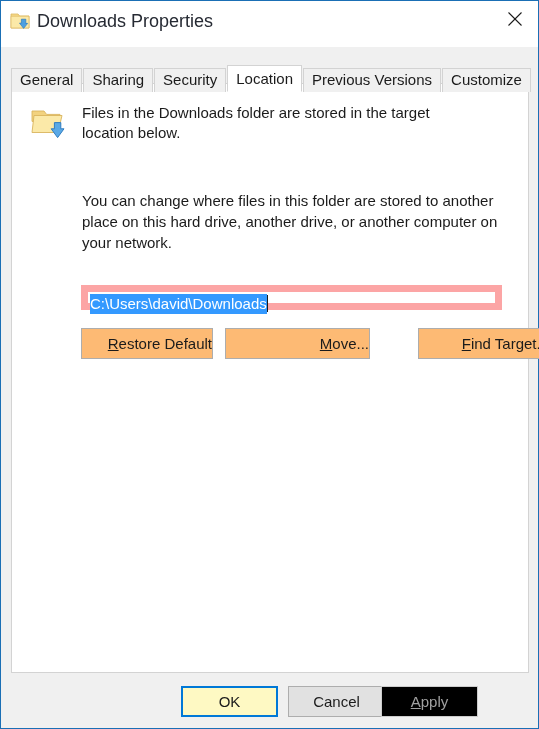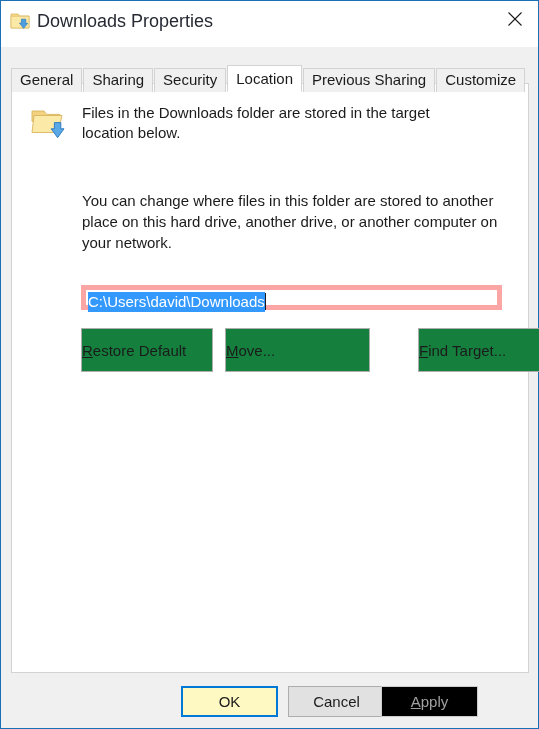--- a/index.html
+++ b/index.html
@@ -148,21 +148,21 @@
   }
 
   
   #path-input-wrap {
     position: absolute;
     left: 69px;
     top: 201px;
     width: 421px;
     height: 25px;
     box-sizing: border-box;
-    border: 5px solid #fca5a5;
+    border: 7px solid #fca5a5;
     background: #ffffff;
   }
   #path-input {
     position: absolute;
     left: 2px;
     top: 1px;
     height: 21px;
     line-height: 21px;
     font-size: 15px;
     color: #1b1b1b;
@@ -178,28 +178,28 @@
     width: 1px;
     height: 17px;
     background: #1b1b1b;
     vertical-align: -3px;
   }
 
   
   .action-button {
     position: absolute;
     box-sizing: border-box;
-    height: 44px;
-    background: #15803d;
+    height: 31px;
+    background: #fdba74;
     border: 1px solid #adadad;
     font-size: 15px;
     color: #1b1b1b;
     display: flex;
     align-items: center;
-    justify-content: flex-start;
+    justify-content: flex-end;
     cursor: default;
   }
   #btn-restore-default { left: 69px; top: 244px; width: 132px; }
   #btn-move           { left: 213px; top: 244px; width: 145px; }
   #btn-find-target    { left: 358px; top: 244px; width: 132px; margin-left: 48px; }
   .acc { text-decoration: underline; }
 
   
   .footer-button {
     position: absolute;
@@ -300,21 +300,21 @@
       <span><span class="acc">F</span><span>ind Target...</span></span>
     </div>
 
   </div>
 
   <div id="tabstrip">
     <div class="tab">General</div>
     <div class="tab">Sharing</div>
     <div class="tab">Security</div>
     <div class="tab active">Location</div>
-    <div class="tab">Previous Sharing</div>
+    <div class="tab">Previous Versions</div>
     <div class="tab">Customize</div>
   </div>
 
   <div class="footer-button" id="btn-ok">
     <span>OK</span>
   </div>
 
   <div class="footer-button" id="btn-cancel">
     <span>Cancel</span>
   </div>

